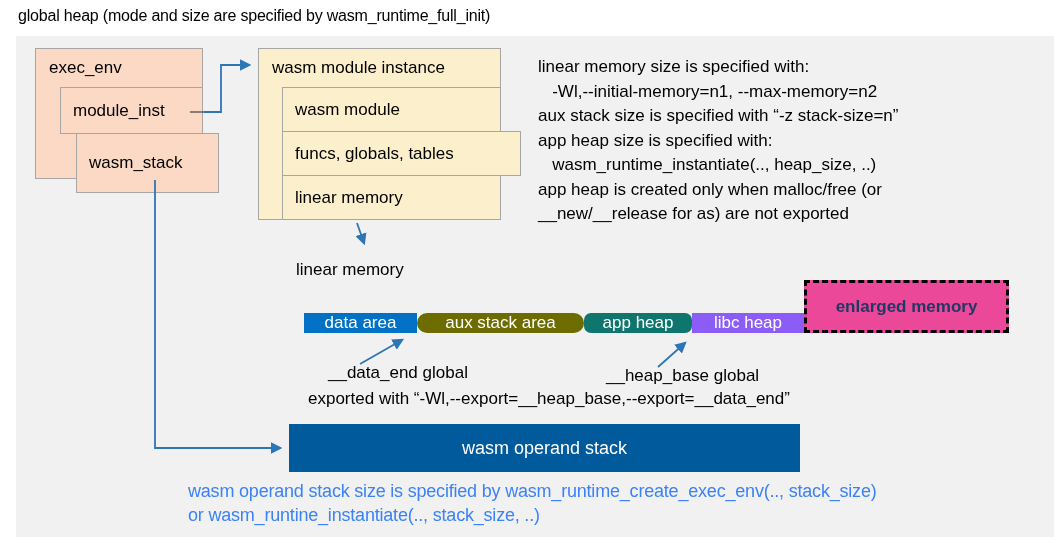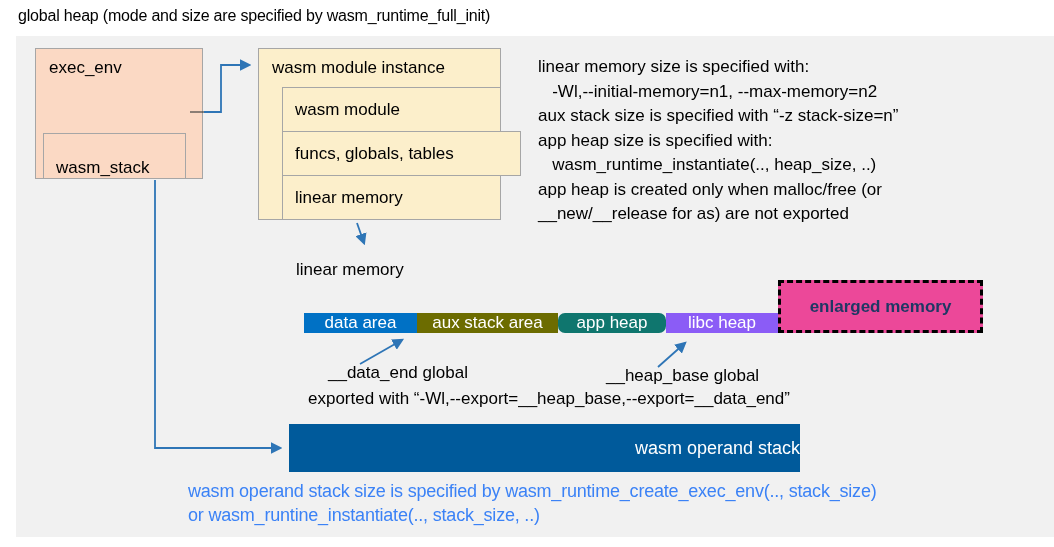--- a/index.html
+++ b/index.html
@@ -47,21 +47,21 @@
   }
   .inner-row {
     display: flex;
     align-items: center;
     padding-left: 12px;
     white-space: nowrap;
   }
 
   .exec-env    { left: 27px;  top: 48px; width: 168px; height: 131px; }
   .exec-row-0  { left: 52px;  top: 87px; width: 143px; height: 47px; }
-  .exec-row-1  { left: 35px;  top: 133px; width: 143px; height: 46px; align-items: flex-end; }
+  .exec-row-1  { left: 68px;  top: 133px; width: 143px; height: 60px; }
 
   .mod-inst    { left: 250px; top: 48px; width: 243px; height: 172px; }
   .mi-row-0    { left: 274px; top: 87px;  width: 219px; height: 45px; }
   .mi-row-1    { left: 274px; top: 131px; width: 239px; height: 45px; }
   .mi-row-2    { left: 274px; top: 175px; width: 219px; height: 45px; }
 
   .right-notes {
     left: 530px; top: 55px;
     width: 505px;
     font-size: 17px;
@@ -84,21 +84,21 @@
   }
   .seg {
     display: flex;
     align-items: center;
     justify-content: center;
     color: #ffffff;
     font-size: 17px;
     white-space: nowrap;
   }
   .seg-0 { width: 113px; }
-  .seg-1 { width: 141px; }
+  .seg-1 { width: 167px; border-radius: 13px; }
   .seg-2 { width: 108px; }
   .seg-3 { width: 112px; }
   .seg-enlarged {
     width: 199px;
     margin-top: -2px;
     height: 47px;
     background: #ec4899;
     border: 3px dashed #000000;
     color: #1F3864;
     font-weight: bold;
@@ -145,20 +145,23 @@
 
 <div id="stage">
 
   <div class="abs page-title">global heap (mode and size are specified by wasm_runtime_full_init)</div>
 
   <div class="abs panel"></div>
 
   <div class="abs box salmon exec-env">
     <span class="box-title">exec_env</span>
   </div>
+  <div class="abs box salmon inner-row exec-row-0">
+    <span>module_inst</span>
+  </div>
   <div class="abs box salmon inner-row exec-row-1">
     <span>wasm_stack</span>
   </div>
 
   <div class="abs box cream mod-inst">
     <span class="box-title">wasm module instance</span>
   </div>
   <div class="abs box cream inner-row mi-row-0">
     <span>wasm module</span>
   </div>
@@ -186,21 +189,21 @@
     <div class="seg seg-1" style="background-color: rgb(108, 108, 0);">aux stack area</div>
     <div class="seg seg-2" style="background-color: #0f766e; border-radius: 7px;">app heap</div>
     <div class="seg seg-3" style="background-color: #8b5cf6;">libc heap</div>
     <div class="seg seg-enlarged">enlarged memory</div>
   </div>
 
   <div class="abs ann ann-data-end">__data_end global</div>
   <div class="abs ann ann-heap-base">__heap_base global</div>
   <div class="abs ann ann-exported">exported with “-Wl,--export=__heap_base,--export=__data_end”</div>
 
-  <div class="abs operand-stack" style="background-color: rgb(0, 90, 155); justify-content: flex-end;">
+  <div class="abs operand-stack" style="background-color: rgb(0, 90, 155);">
     <span>wasm operand stack</span>
   </div>
 
   <div class="abs bottom-notes">
     <div>wasm operand stack size is specified by wasm_runtime_create_exec_env(.., stack_size)</div>
     <div>or wasm_runtine_instantiate(.., stack_size, ..)</div>
   </div>
 
   <svg class="overlay" viewBox="0 0 1054 547" xmlns="http://www.w3.org/2000/svg">
     <defs>

